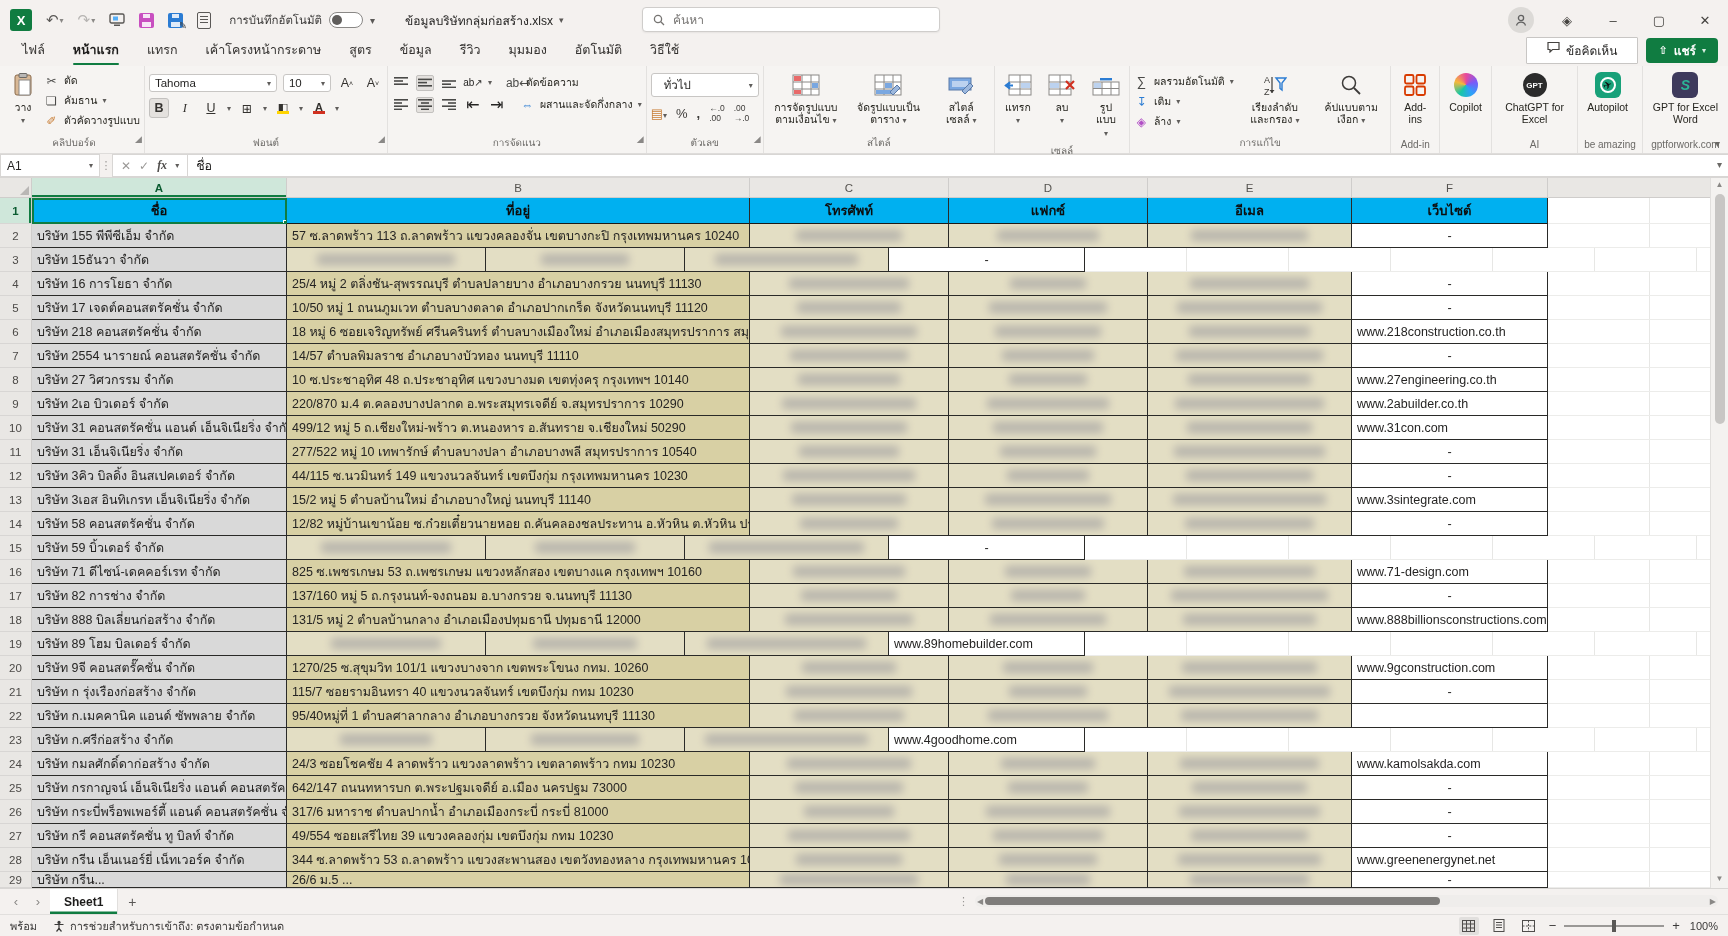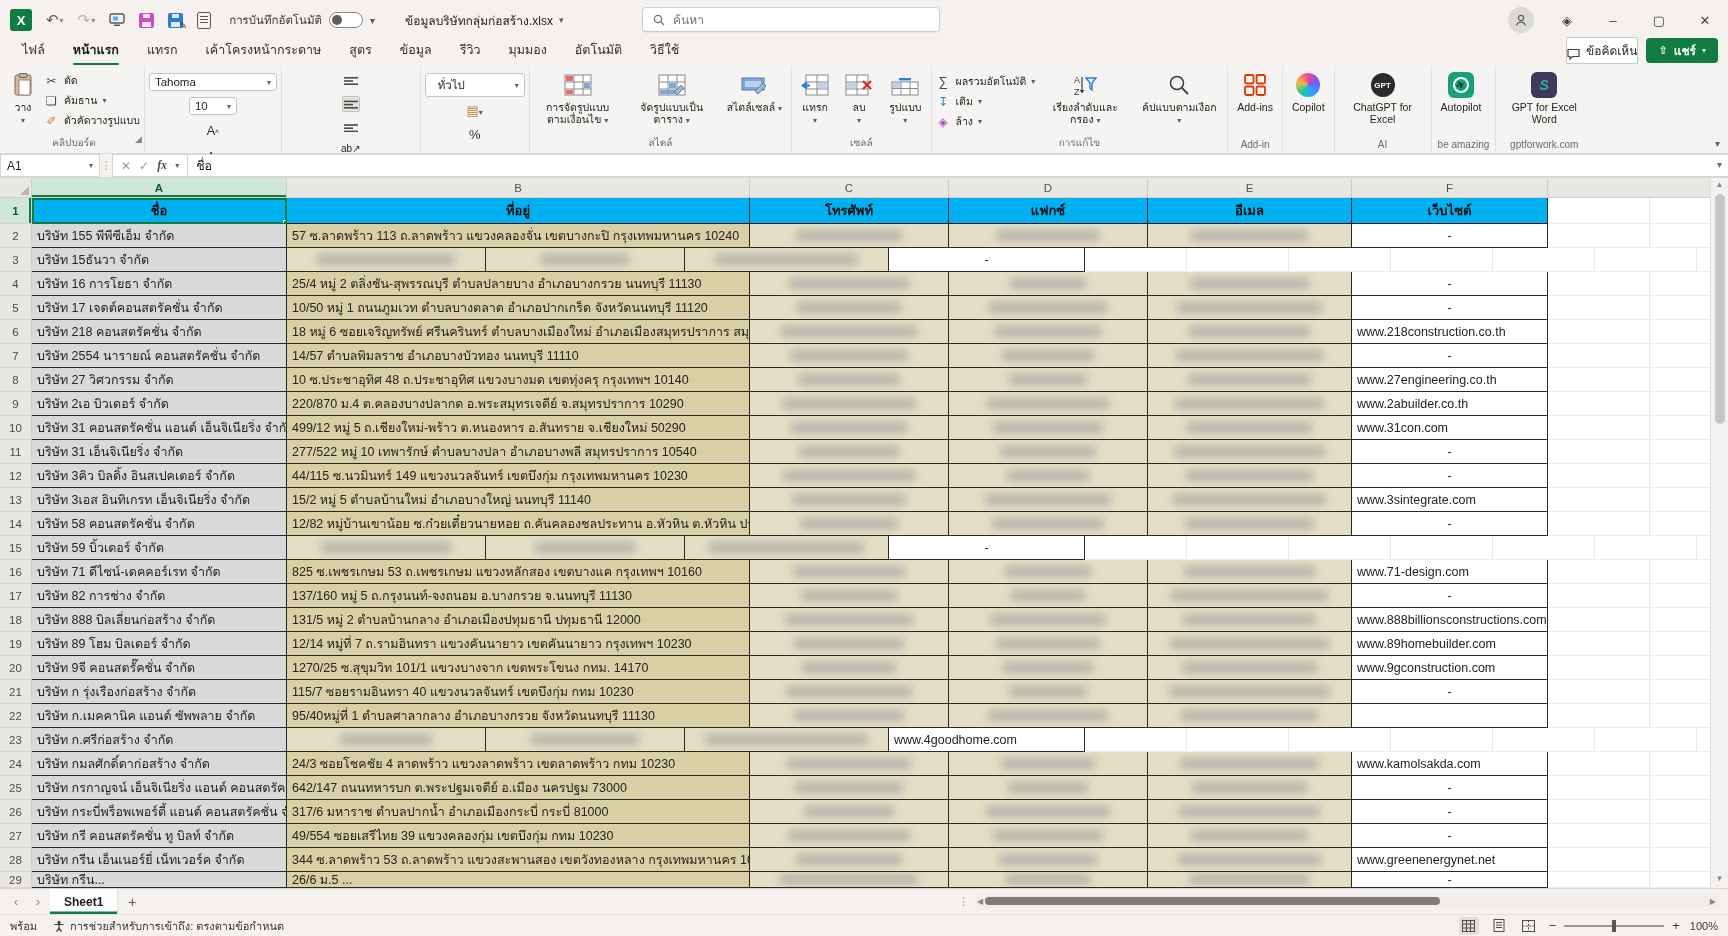--- a/index.html
+++ b/index.html
@@ -31,37 +31,37 @@
   .tr-btn { width:46px; height:40px; display:flex; align-items:center; justify-content:center; font-size:13px; color:#44423f; }
   .avatar { width:26px; height:26px; border-radius:50%; background:#dcdad7; display:flex; align-items:center; justify-content:center; }
 
   
   .tabsrow { height:26px; display:flex; align-items:flex-end; padding:0 10px; flex:0 0 auto; position:relative; }
   .tabs { display:flex; gap:4px; }
   .tab { font-size:12.5px; color:#33312f; padding:4px 12px 6px; border-radius:4px 4px 0 0; white-space:nowrap; }
   .tab.active { font-weight:bold; color:#1d1c1b; position:relative; }
   .tab.active:after { content:""; position:absolute; left:12px; right:12px; bottom:1px; height:2.5px; background:#107C41; border-radius:2px; }
   .tabs-right { position:absolute; right:10px; bottom:2px; display:flex; gap:8px; align-items:center; }
-  .comments-btn { display:flex; align-items:flex-end; gap:6px; border:1px solid #c8c6c4; background:#fff; border-radius:1px; font-size:12px; padding:3px 0; color:#252423; }
+  .comments-btn { display:flex; align-items:flex-start; gap:6px; border:1px solid #c8c6c4; background:#fff; border-radius:1px; font-size:12px; padding:3px 20px; color:#252423; }
   .share-btn { display:flex; align-items:center; gap:6px; background:#107C41; color:#fff; border-radius:4px; font-size:12px; font-weight:bold; padding:3px 12px; }
 
   
   .ribbon { height:88px; background:#f6f4f2; border-bottom:1px solid #dedcda; display:flex; flex:0 0 auto; position:relative; padding-left:4px; }
   .rgroup { display:flex; flex-direction:column; border-right:1px solid #e3e1df; padding:2px 4px 0; }
   .rg-body { flex:1; display:flex; align-items:flex-start; gap:6px; }
   .rg-label { font-size:10px; color:#6b6966; text-align:center; padding:1px 2px 3px; position:relative; white-space:nowrap; }
   .rg-label .launcher { position:absolute; right:-2px; top:0; font-size:9px; color:#8a8886; }
   .rbig { display:flex; flex-direction:column; align-items:center; gap:3px; padding:4px 5px; border-radius:4px; text-align:center; }
   .rbig .ric { height:26px; display:flex; align-items:center; justify-content:center; }
   .rbig .rtx { font-size:10.5px; line-height:1.18; color:#26251f; max-width:78px; }
   .carr { font-size:8px; color:#5f5d5b; }
   .rcol { display:flex; flex-direction:column; gap:3px; padding-top:4px; }
   .rsm { display:flex; align-items:center; gap:5px; font-size:10.5px; color:#26251f; white-space:nowrap; }
   .ri { width:15px; text-align:center; font-size:12px; color:#4a4a48; }
-  .rrow { display:flex; align-items:center; gap:6px;flex-direction:column; }
+  .rrow { display:flex; align-items:center; gap:6px; }
   .fontgrp { display:flex; flex-direction:column; gap:5px; padding-top:5px; }
   .combo { background:#fff; border:1px solid #c8c6c4; border-radius:3px; font-size:11.5px; padding:2px 5px; display:flex; align-items:center; justify-content:space-between; gap:6px; color:#252423; }
   .tbtn { min-width:20px; height:20px; display:flex; align-items:center; justify-content:center; border-radius:3px; font-size:12.5px; color:#34322f; padding:0 2px; }
   .tbtn.activebtn { background:#e4e1de; border:1px solid #c3c1bf; }
   .underbar { display:inline-block; width:12px; height:3px; margin-top:-2px; }
   .stack { display:flex; flex-direction:column; align-items:center; line-height:1; }
   .alngrp { display:flex; flex-direction:column; gap:5px; padding-top:6px; }
   .aln { width:18px; height:16px; display:flex; align-items:center; justify-content:center; border-radius:2px; }
   .aln.activebtn { background:#e4e1de; border:1px solid #c3c1bf; }
   .aln svg rect { fill:#4a4a48; }
@@ -373,21 +373,21 @@
               </span>
           </div>
         </div>
       </div>
       <div class="rg-label"><span>การจัดแนว</span><span class="launcher">◢</span></div>
     </div>
 
     <div class="rgroup">
       <div class="rg-body">
         <div class="numgrp">
-          <div class="combo" style="width:100px;padding-left:12px;">
+          <div class="combo" style="width:108px;padding-left:12px;">
               <span>ทั่วไป</span>
               <span class="carr">▾</span>
             </div>
           <div class="rrow" style="gap:9px;">
             <span class="numsym" style="color:#c77b32;">▤<span class="carr">▾</span></span>
             <span class="numsym">%</span>
             <span class="numsym" style="font-weight:bold;">,</span>
             <span class="tinytxt">←.0<br>.00</span>
             <span class="tinytxt">.00<br>→.0</span>
           </div>
@@ -908,37 +908,36 @@
             </div>
             <div class="cell cblur cw4">
               <div class="blob" style="width: 69%;"></div>
             </div>
             <div class="cell cw5">www.888billionsconstructions.com</div>
             <div class="rowfill"></div>
           </div>
           <div class="grow">
             <div class="gut">19</div>
             <div class="cell ca cw0">บริษัท 89 โฮม บิลเดอร์ จำกัด</div>
-            <div class="cell cb cw1">12/14 หมู่ที่ 7 ถ.รามอินทรา แขวงคันนายาว เขตคันนายาว กรุงเทพฯ 10230</div>
             <div class="cell cblur cw2">
               <div class="blob" style="width: 59%;"></div>
             </div>
             <div class="cell cblur cw3">
               <div class="blob" style="width: 55%;"></div>
             </div>
             <div class="cell cblur cw4">
               <div class="blob" style="width: 82%;"></div>
             </div>
             <div class="cell cw5">www.89homebuilder.com</div>
             <div class="rowfill"></div>
           </div>
           <div class="grow">
             <div class="gut">20</div>
             <div class="cell ca cw0">บริษัท 9จี คอนสตรั๊คชั่น จำกัด</div>
-            <div class="cell cb cw1">1270/25 ซ.สุขุมวิท 101/1 แขวงบางจาก เขตพระโขนง กทม. 14170</div>
+            <div class="cell cb cw1">1270/25 ซ.สุขุมวิท 101/1 แขวงบางจาก เขตพระโขนง กทม. 10260</div>
             <div class="cell cblur cw2">
               <div class="blob" style="width: 50%;"></div>
             </div>
             <div class="cell cblur cw3">
               <div class="blob" style="width: 48%;"></div>
             </div>
             <div class="cell cblur cw4">
               <div class="blob" style="width: 70%;"></div>
             </div>
             <div class="cell cw5">www.9gconstruction.com</div>

